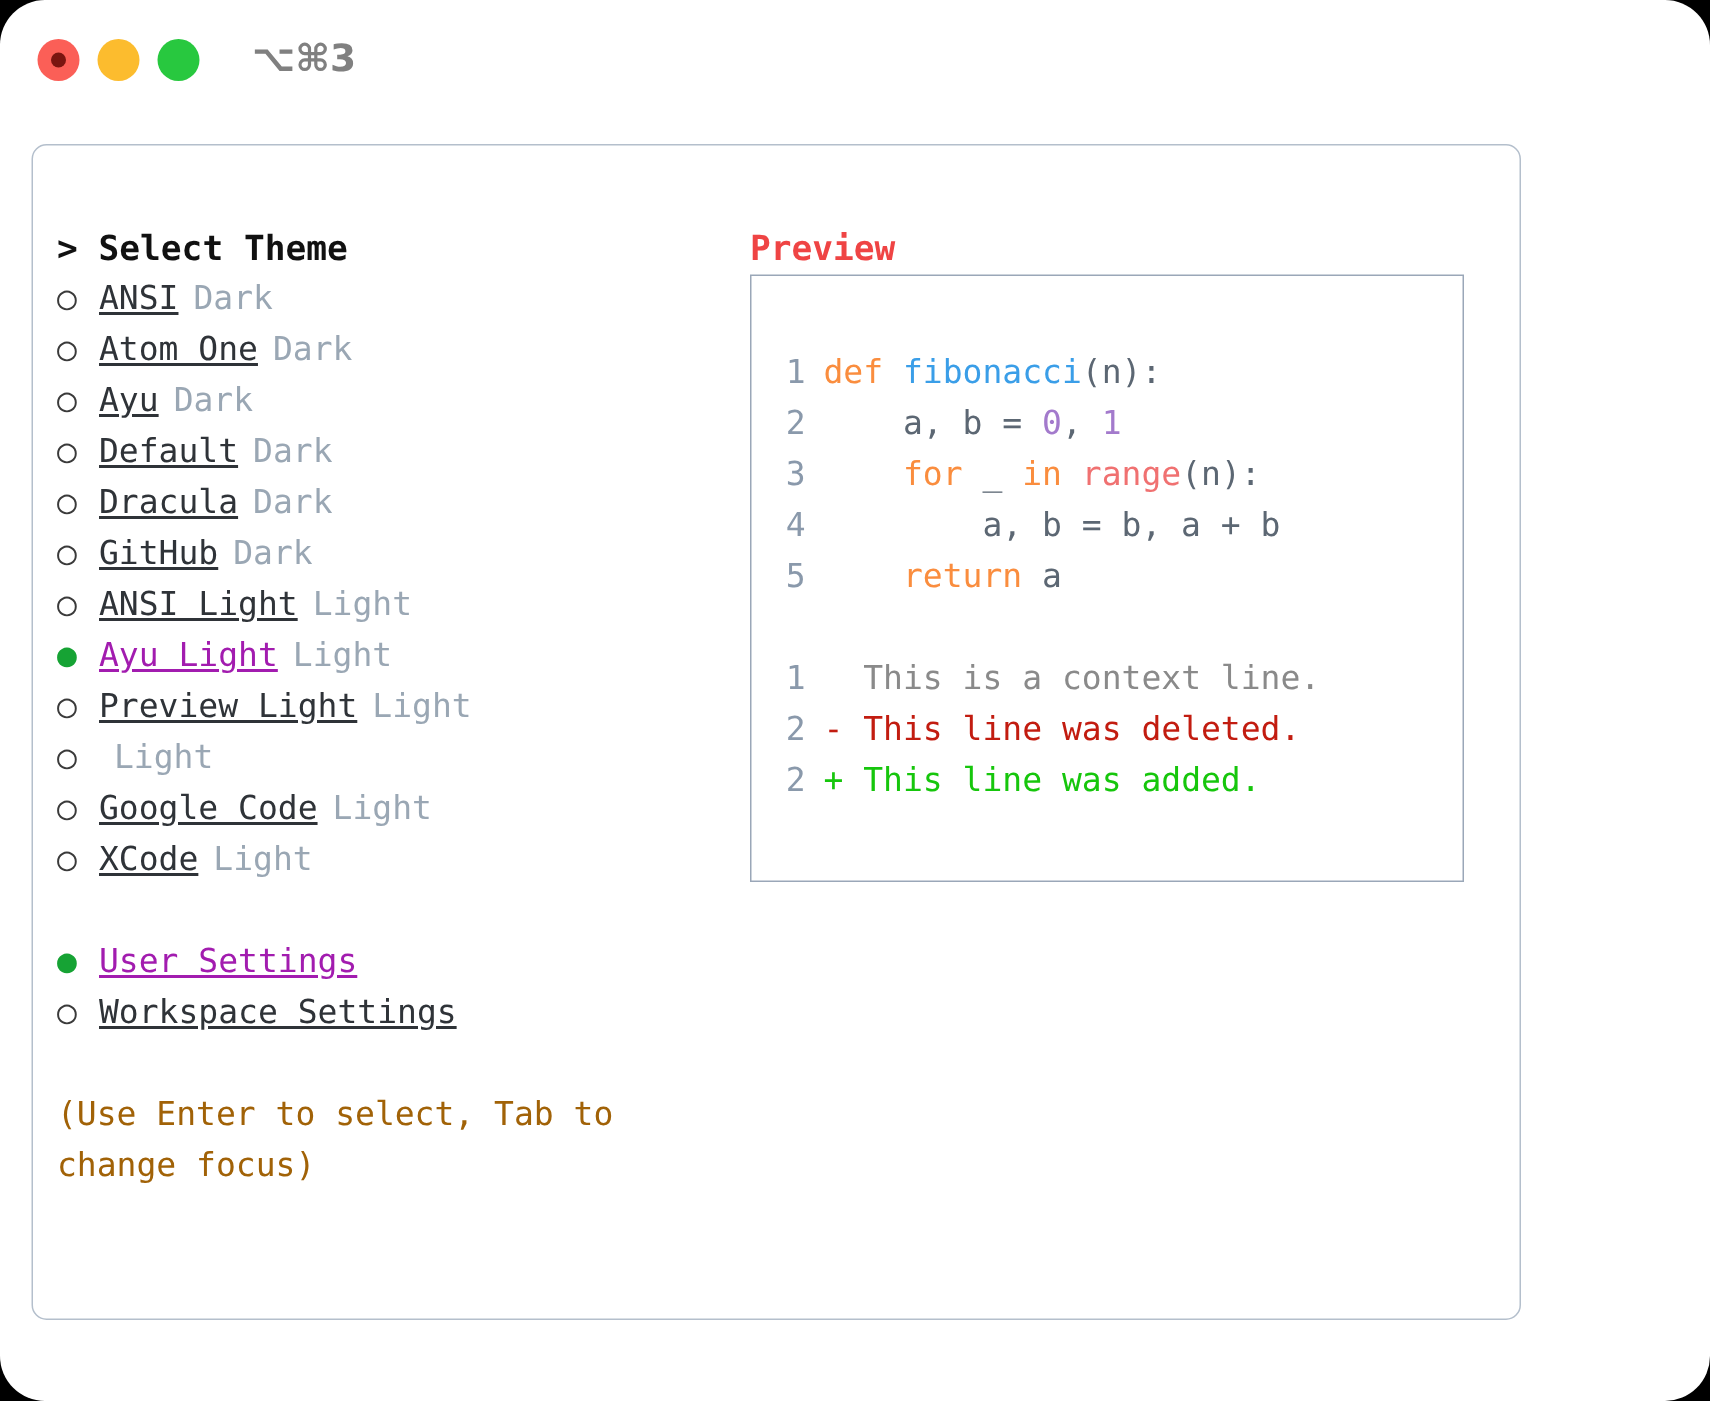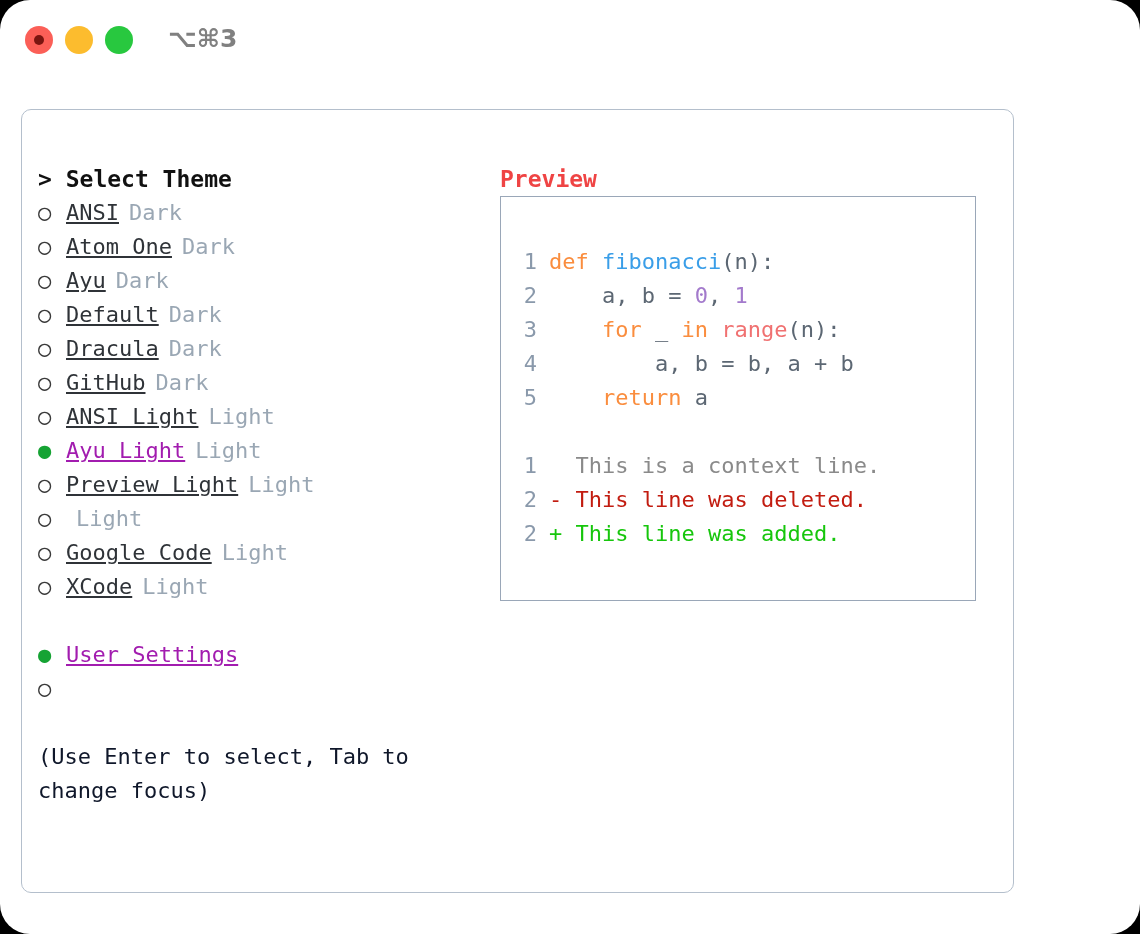--- a/index.html
+++ b/index.html
@@ -57,21 +57,21 @@
     font-weight: bold;
     color: #808080;
     letter-spacing: 0px;
     font-family: "DejaVu Sans", "Liberation Sans", sans-serif;
   }
 
   
   .panel {
     position: absolute;
     left: 21px;
-    top: 109px;
+    top: 96px;
     width: 993px;
     height: 784px;
     border: 1.5px solid #b4bfcc;
     border-radius: 10px;
     background: #ffffff;
     box-sizing: border-box;
   }
 
   
   .left-col {
@@ -120,21 +120,21 @@
     color: #111111;
     line-height: 34px;
     padding-left: 28px;
     white-space: pre;
   }
   .spacer-sm { height: 34px; }
   .spacer-md { height: 34px; }
 
   .hint {
     font-size: 22px;
-    color: #0f172a;
+    color: #a16207;
     line-height: 34px;
     width: 400px;
     white-space: pre-wrap;
   }
 
   
   .right-col {
     position: absolute;
     left: 478px;
     top: 52px;
@@ -213,21 +213,21 @@
           <li class="row"><span class="bullet">○</span><span class="variant">Light</span></li>
           <li class="row"><span class="bullet">○</span><span class="name">Google Code</span><span class="variant">Light</span></li>
           <li class="row"><span class="bullet">○</span><span class="name">XCode</span><span class="variant">Light</span></li>
         </ul>
 
       <div class="spacer-sm"></div>
 
 
       <ul class="apply-list" id="apply-list">
           <li class="row selected"><span class="bullet filled">●</span><span class="name">User Settings</span></li>
-          <li class="row"><span class="bullet">○</span></li>
+          <li class="row"><span class="bullet">○</span><span class="name">Workspace Settings</span></li>
         </ul>
 
       <div class="spacer-md"></div>
 
       <div class="hint">(Use Enter to select, Tab to change focus)</div>
     </div>
 
     <div class="right-col">
       <div class="preview-label">Preview</div>
       <div class="preview-box">

